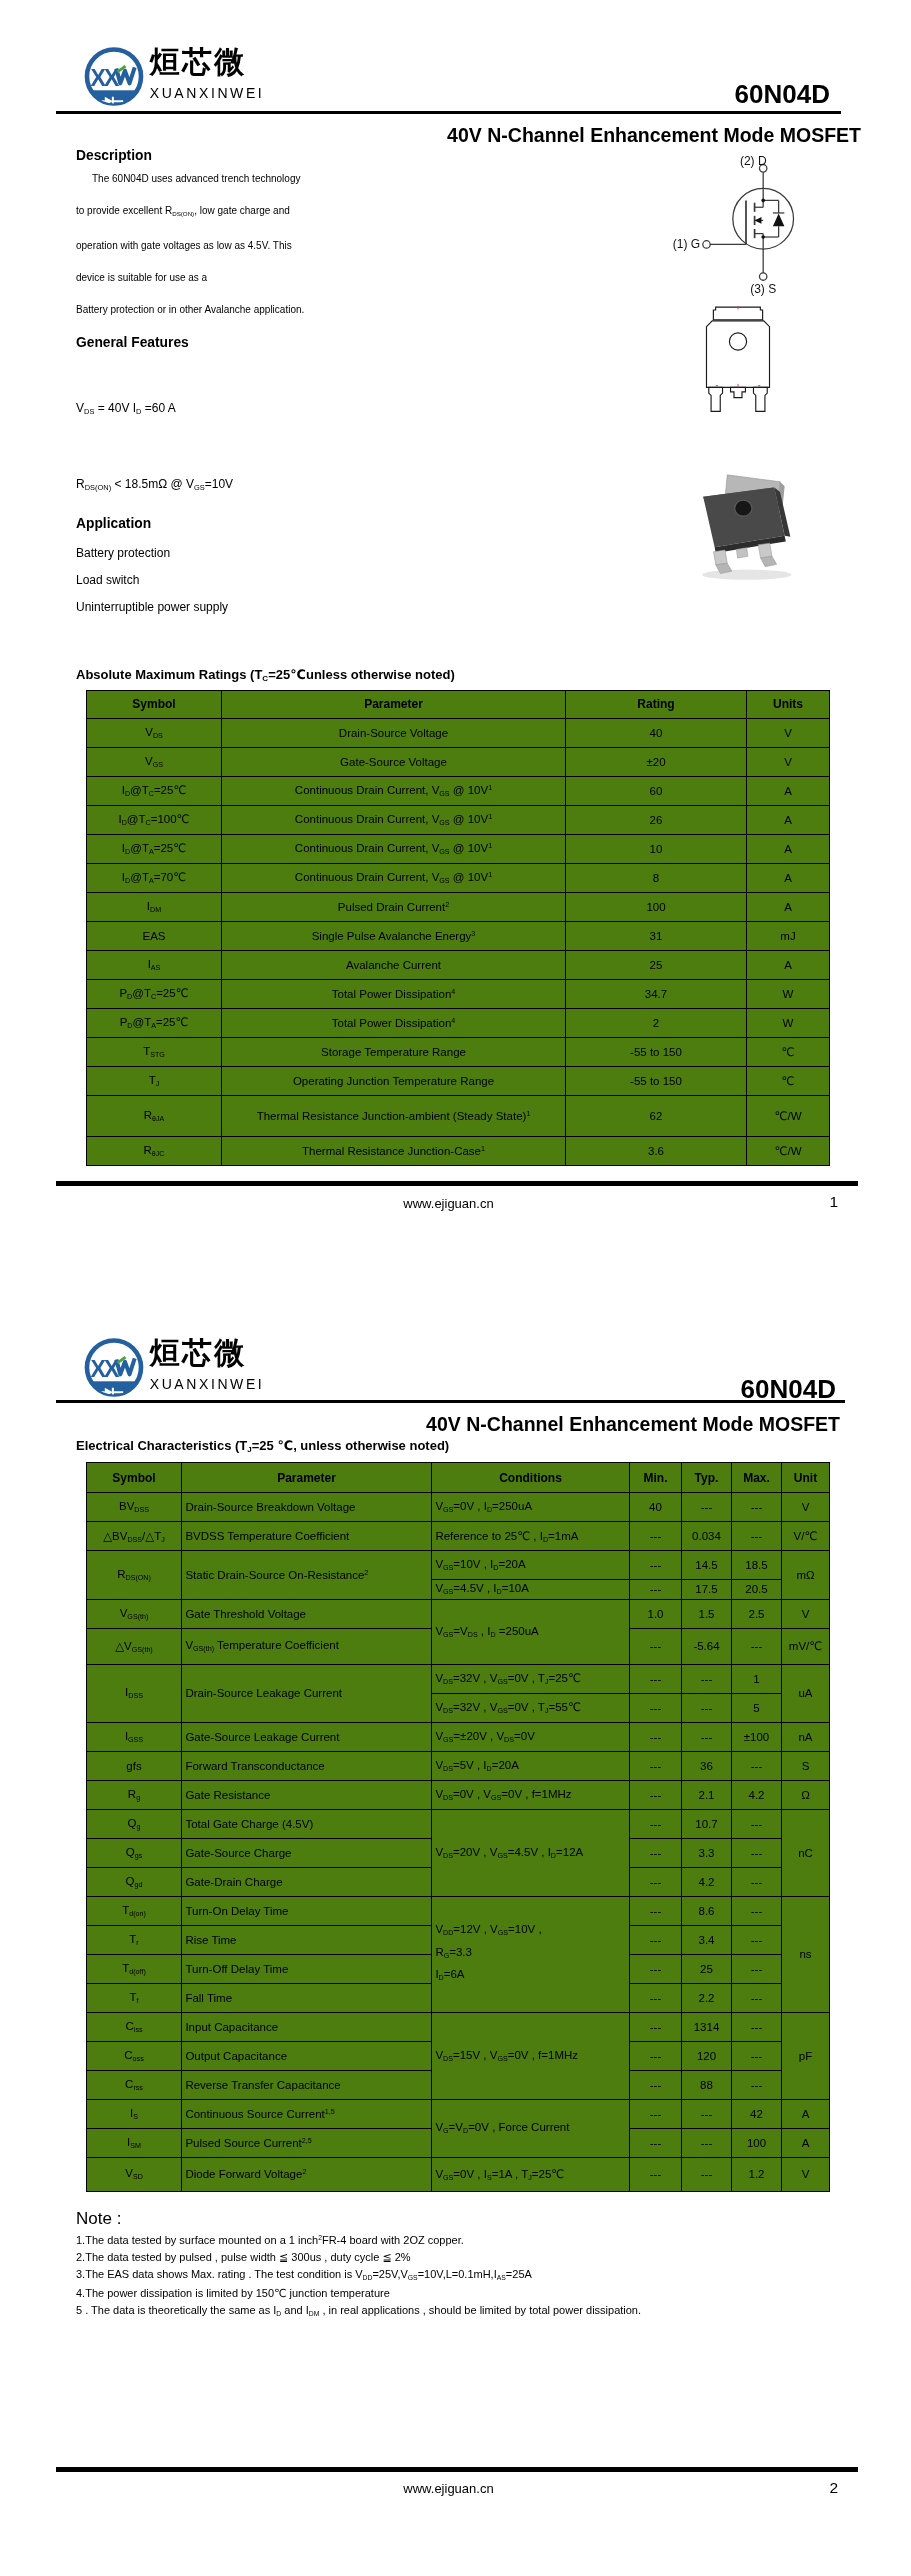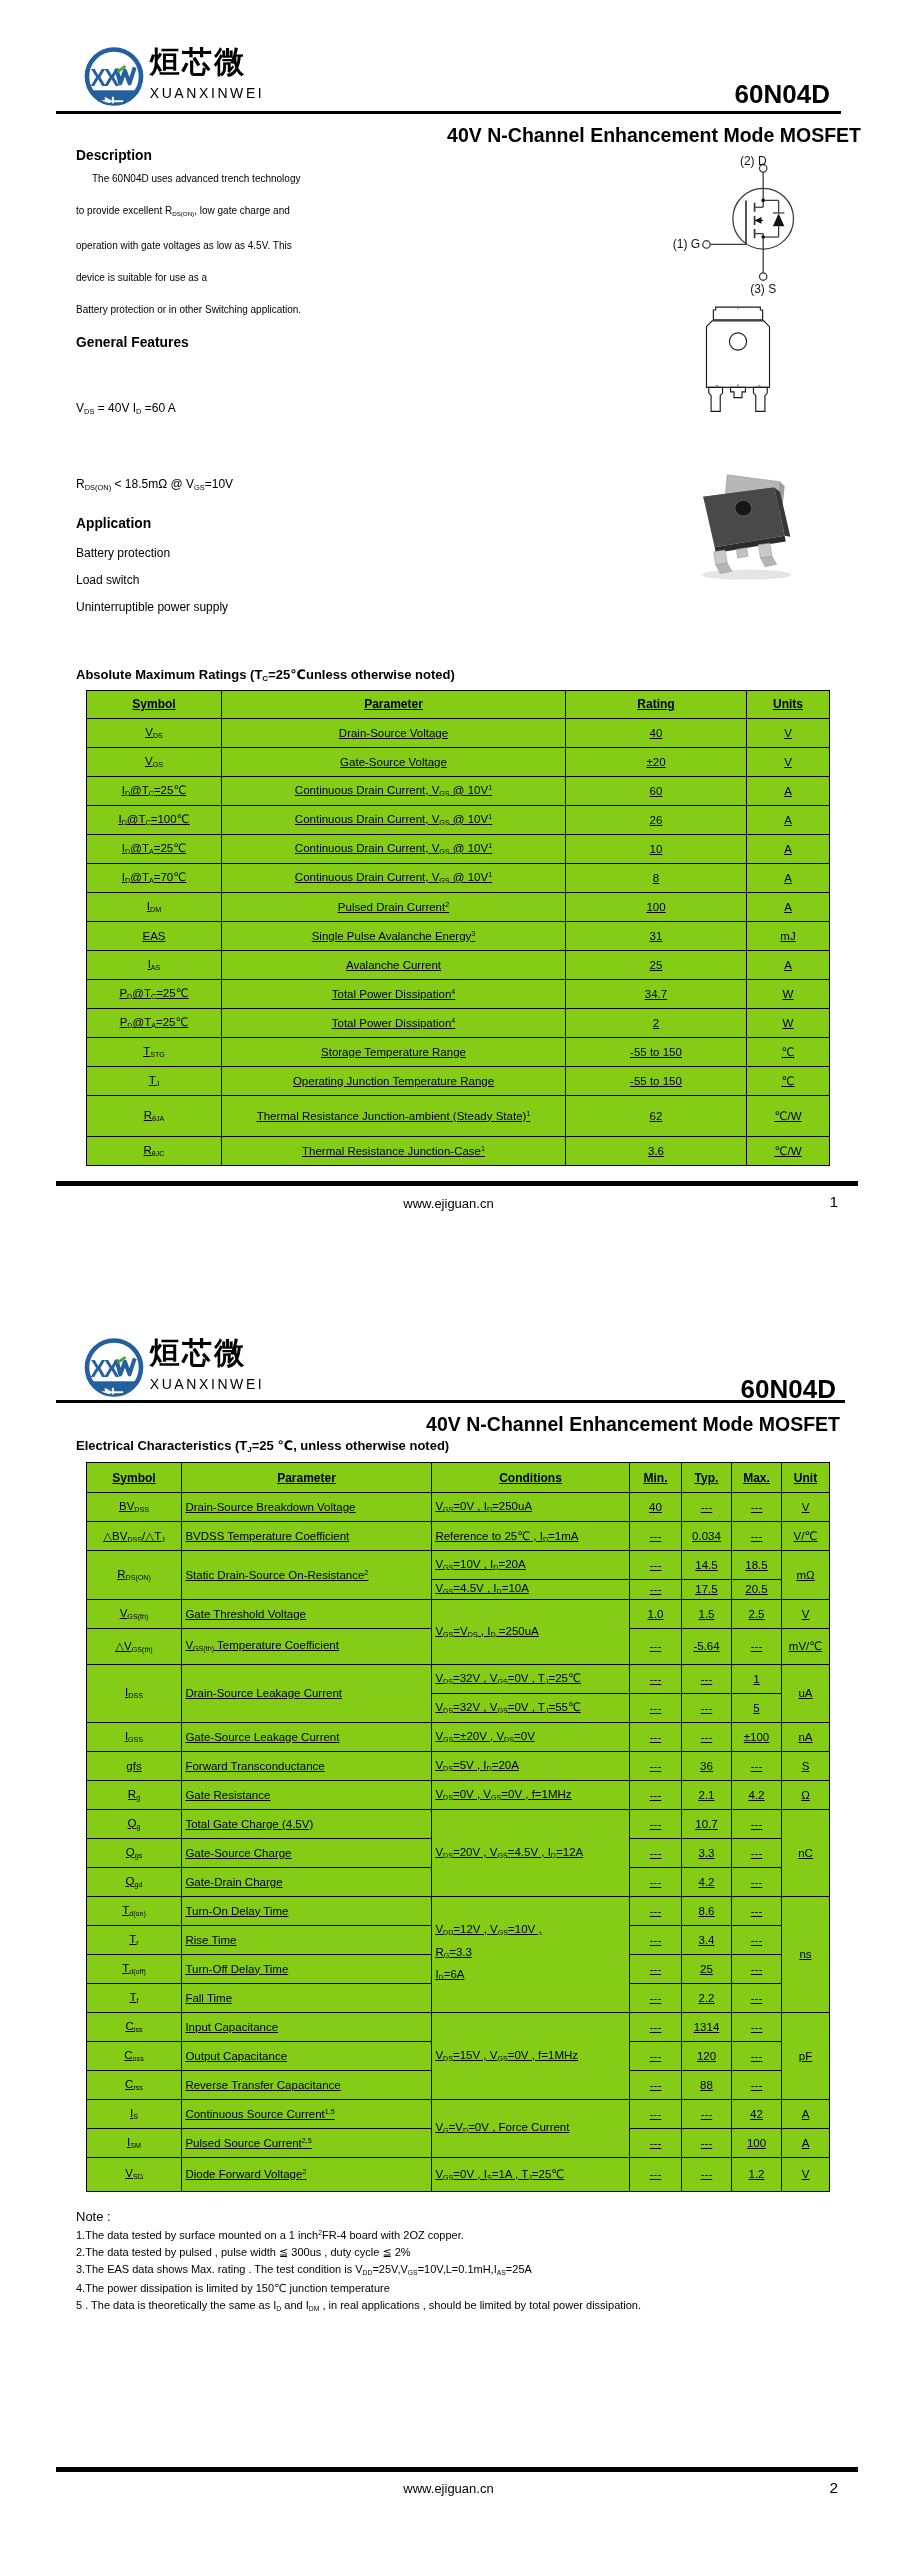--- a/index.html
+++ b/index.html
@@ -22,21 +22,21 @@
   .part{font-size:26px;font-weight:700;letter-spacing:0px;white-space:nowrap;}
   .doctitle{font-size:19.5px;font-weight:700;white-space:nowrap;}
   
   .sech{font-size:13.8px;font-weight:700;margin:0;white-space:nowrap;}
   .desc-lines > div{font-size:10px;line-height:32px;white-space:nowrap;}
   .desc-lines > div.indent{text-indent:16px;}
   .feat-lines > div{font-size:12px;line-height:29px;white-space:nowrap;margin-top:44px;}
   .app-lines > div{font-size:12px;line-height:27px;white-space:nowrap;}
   
   .theading{font-size:13px;font-weight:700;white-space:nowrap;}
-  table.dtable{border-collapse:collapse;table-layout:fixed;background:#84cc16;text-decoration:underline;}
+  table.dtable{border-collapse:collapse;table-layout:fixed;background:#4d7c0f;}
   table.dtable th,table.dtable td{
     border-left:1.1px solid #000;border-right:1.1px solid #000;
     border-top:1.7px solid #000;border-bottom:1.7px solid #000;
     padding:1.1px 3.4px;overflow:hidden;
   }
   table.dtable{border:1.7px solid #000;}
   table.dtable th{font-size:12px;font-weight:700;text-align:center;vertical-align:middle;}
   table.dtable td{font-size:11.5px;vertical-align:middle;}
   td.c{text-align:center;}
   td.l{text-align:left;padding-left:5.2px;}
@@ -45,21 +45,21 @@
   #absmax-table thead tr{height:27.5px;}
   #absmax-table tbody tr{height:29px;}
   #absmax-table tbody tr:nth-child(14){height:41px;}
   #elec-table thead tr{height:30px;}
   #elec-table tbody tr{height:29px;}
   #elec-table tbody tr:nth-child(4){height:19.5px;}
   #elec-table tbody tr:nth-child(6){height:36px;}
   #elec-table tbody tr:nth-child(24){height:34px;}
   .lh33{line-height:19px;margin-top:36px;}
   
-  .note-head{font-size:13px;white-space:nowrap;}
+  .note-head{font-size:17px;white-space:nowrap;}
   .note-lines > div{font-size:11px;line-height:17px;white-space:nowrap;}
   
   .furl{font-size:13px;text-align:center;}
   .fpage{font-size:15.5px;}
   svg text{font-family:"Liberation Sans","DejaVu Sans",sans-serif;}
 </style>
 </head>
 <body>
 
 <div class="page" id="page1">
@@ -91,21 +91,21 @@
   <div class="abs rule" style="left:56px;right:70px;top:111px;"></div>
   <div class="abs doctitle" style="right:50px;top:124px;">40V N-Channel Enhancement Mode MOSFET</div>
 
   <div class="abs" style="left:76px;top:148px;width:356px;">
     <h2 class="sech">Description</h2>
     <div class="desc-lines">
         <div class="indent">The  60N04D uses advanced trench technology</div>
         <div>to provide excellent R<sub>DS(ON)</sub>, low gate charge and</div>
         <div>operation with gate voltages as low as 4.5V. This</div>
         <div>device is suitable for use as a</div>
-        <div>Battery protection or in other Switching application.</div>
+        <div>Battery protection or in other Avalanche application.</div>
       </div>
     <h2 class="sech" style="margin-top:9.8px;">General Features</h2>
     <div class="feat-lines" style="margin-top:4.6px;">
         <div>V<sub>DS</sub> = 40V  I<sub>D</sub> =60 A</div>
         <div>R<sub>DS(ON)</sub> &lt; 18.5mΩ @ V<sub>GS</sub>=10V</div>
       </div>
     <h2 class="sech" style="margin-top:13.8px;">Application</h2>
     <div class="app-lines" style="margin-top:9.2px;">
         <div>Battery protection</div>
         <div>Load switch</div>

